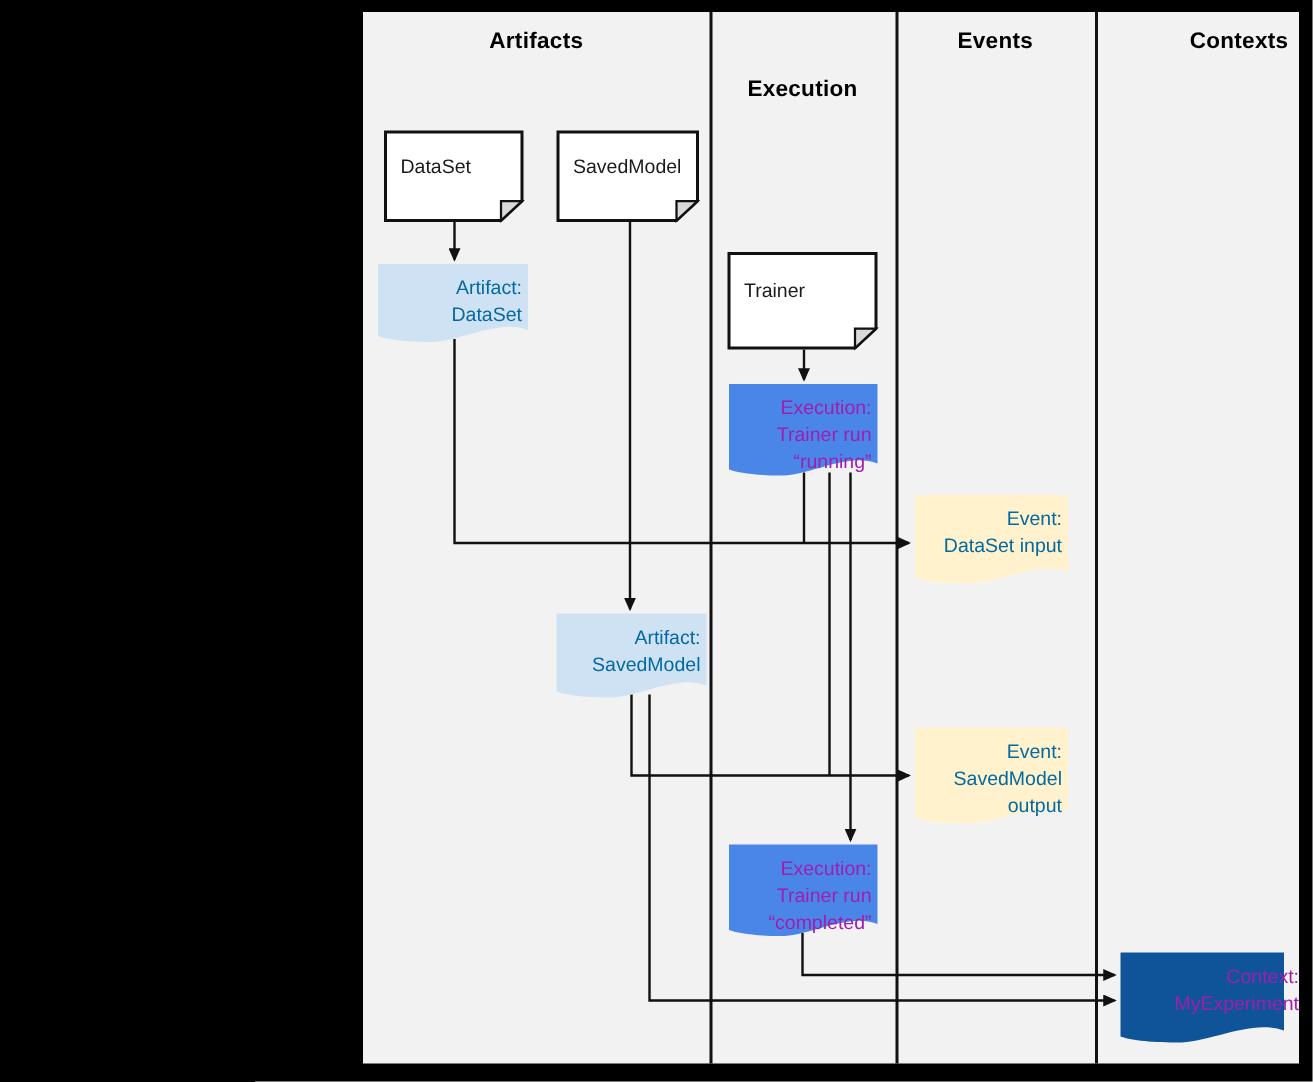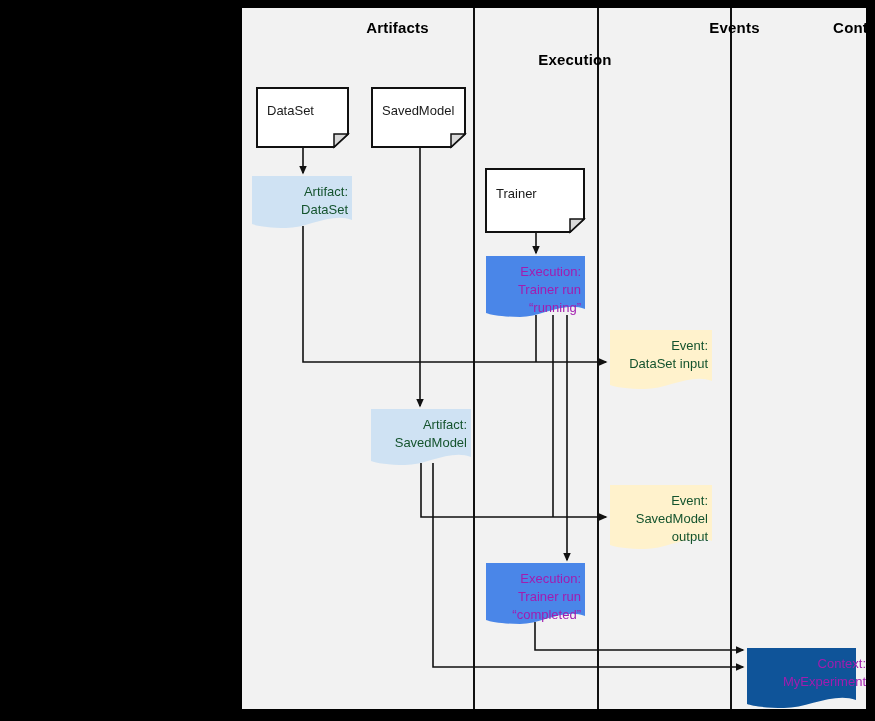--- a/index.html
+++ b/index.html
@@ -10,46 +10,46 @@
   .diagram{
     position:absolute;left:242px;top:8px;width:624px;height:701px;
     background:#f2f2f2;
   }
   .divider{position:absolute;top:0;width:1.5px;height:100%;background:#111;}
   .divider.d1{left:231px;}
   .divider.d2{left:355px;}
   .divider.d3{left:488px;}
   .col-header{
     position:absolute;top:11px;font-size:15px;font-weight:bold;color:#000;
-    text-align:center;letter-spacing:0.2px;padding-left:40px;
+    text-align:center;letter-spacing:0.2px;
   }
   .col-header.h1{left:0;width:231px;}
   .col-header.h2{left:231px;width:124px;margin-top:32px;}
-  .col-header.h3{left:355px;width:133px;margin-left:31px;}
+  .col-header.h3{left:355px;width:133px;}
   .col-header.h4{left:516px;width:136px;}
   .node{position:absolute;text-align:right;}
   .node svg{position:absolute;left:0;top:0;overflow:visible;display:block;}
   .node .label{
     position:absolute;left:11px;top:7px;right:4px;
     font-size:13px;line-height:18px;white-space:pre-line;color:#1a1a1a;
   }
   .node.doc .label{top:0;bottom:14px;display:flex;align-items:center;}
-  .node.light .label{color:#14532d;}
+  .node.light .label{color:#0369a1;}
   .node.white-text .label{color:#a21caf;}
   
   .n-dataset{left:14px;top:79px;width:93px;height:61px;}
   .n-savedmodel{left:129px;top:79px;width:95px;height:61px;}
   .n-trainer{left:243px;top:160px;width:100px;height:65px;}
   .n-artifact-dataset{left:10px;top:168px;width:100px;height:56px;}
   .n-exec-running{left:244px;top:248px;width:99px;height:65px;}
   .n-event-dataset-input{left:368px;top:322px;width:102px;height:63px;}
   .n-artifact-savedmodel{left:129px;top:401px;width:100px;height:60px;}
   .n-event-savedmodel-output{left:368px;top:477px;width:102px;height:68px;}
   .n-exec-completed{left:244px;top:555px;width:99px;height:65px;}
-  .n-context{left:505px;top:640px;width:123px;height:64px;}
+  .n-context{left:505px;top:627px;width:123px;height:64px;}
   .connectors{position:absolute;left:0;top:0;width:624px;height:701px;pointer-events:none;}
 </style>
 </head>
 <body>
 
 <div class="diagram">
 
   <div class="divider d1"></div>
   <div class="divider d2"></div>
   <div class="divider d3"></div>

